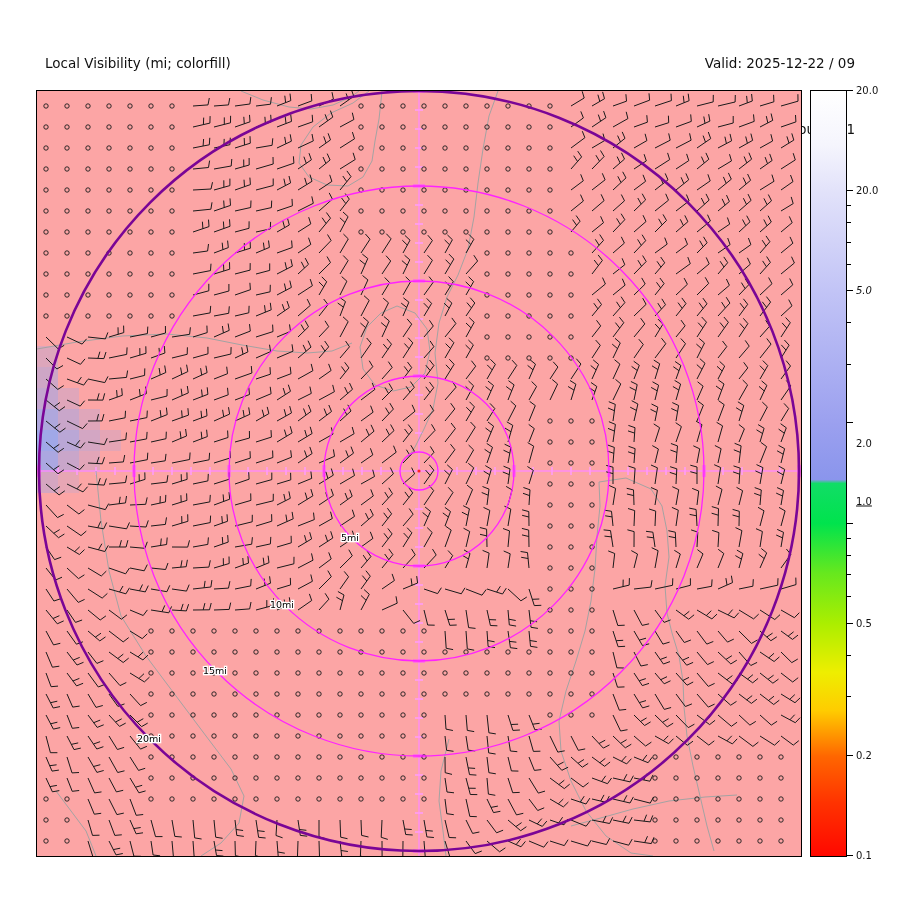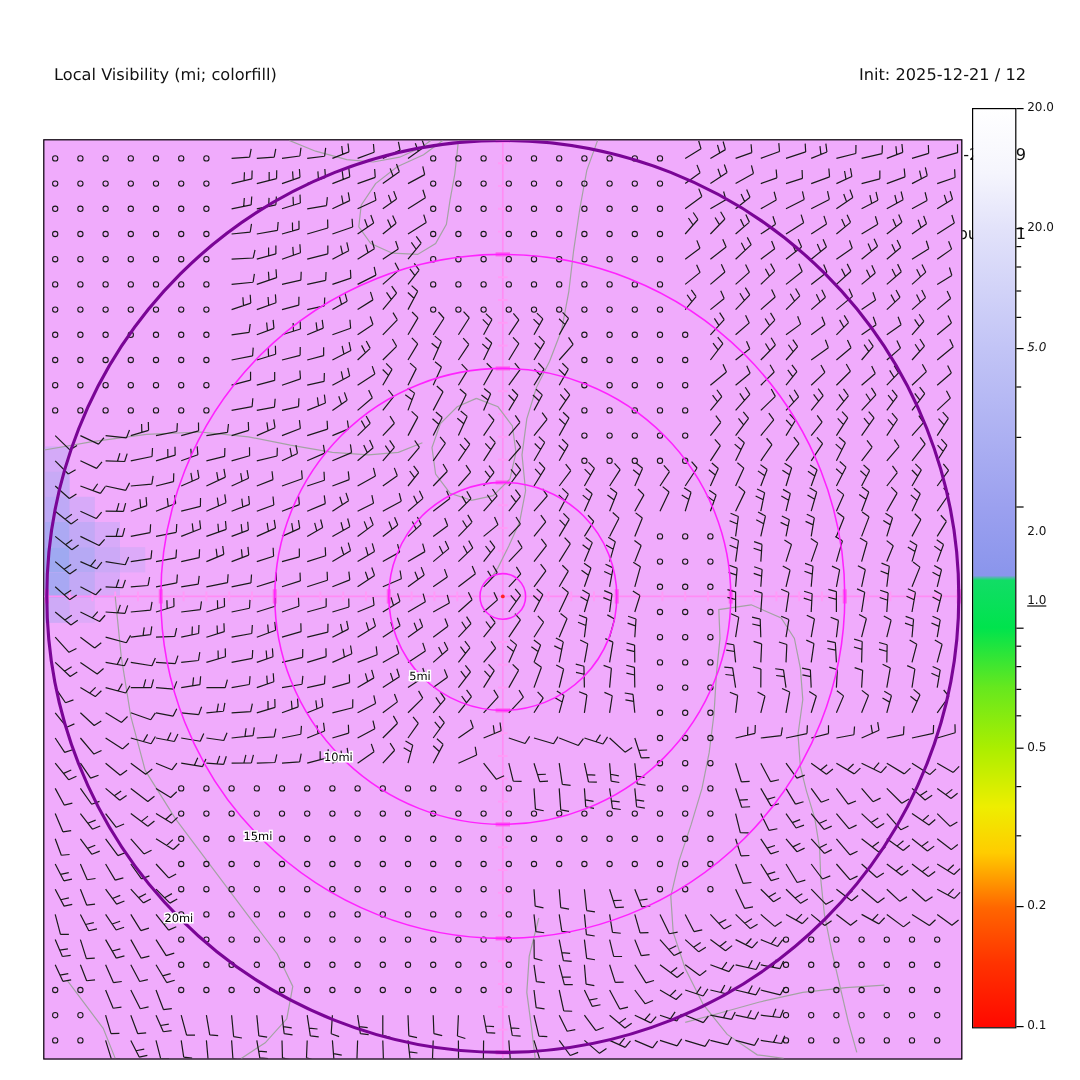--- a/index.html
+++ b/index.html
@@ -1,36 +1,35 @@
 <!DOCTYPE html>
 <html><head>
 <meta charset="utf-8">
 <style>
   html,body{margin:0;padding:0;background:#ffffff;}
   #page{position:relative;width:900px;height:900px;background:#ffffff;
         font-family:"DejaVu Sans","Liberation Sans",sans-serif;color:#111;}
   .hdr-left{position:absolute;left:45px;top:8px;font-size:13.5px;line-height:22px;white-space:pre;}
   .hdr-right{position:absolute;right:45px;top:8px;font-size:13.5px;line-height:22px;text-align:right;white-space:pre;}
-  #plot{position:absolute;left:36px;top:90px;width:764px;height:765px;border:1px solid #000;background:#f0abfc;margin-top:26px;}
+  #plot{position:absolute;left:36px;top:90px;width:764px;height:765px;border:1px solid #000;background:#fca5a5;}
   #plot svg{display:block;overflow:hidden;}
   #cbar{position:absolute;left:810px;top:90px;width:35px;height:765px;border:1px solid #000;}
   #cbar-ticks{position:absolute;left:847px;top:90px;width:53px;height:767px;}
   .cb-tick{position:absolute;height:1px;background:#000;left:0;}
   .cb-lab{position:absolute;left:9px;font-size:10px;transform:translateY(-50%);white-space:nowrap;}
 </style>
 </head>
 <body>
 <div id="page">
 
   <div class="hdr-left">
     <div>Local Visibility (mi; colorfill)</div>
     <div>Lowest model level winds (barbs; kts)</div>
   </div>
   <div class="hdr-right">
-    <div>Init: 2025-12-21 / 12</div>
     <div>Valid: 2025-12-22 / 09</div>
     <div>Forecast hour: 021</div>
   </div>
 
   <div id="plot">
       <svg width="764" height="765" viewBox="0 0 764 765">
         <rect x="0" y="255" width="21" height="21" fill="#96a8f0" opacity="0.3"></rect>
         <rect x="0" y="276" width="21" height="21" fill="#96a8f0" opacity="0.45"></rect>
         <rect x="0" y="297" width="21" height="21" fill="#96a8f0" opacity="0.55"></rect>
         <rect x="21" y="297" width="21" height="21" fill="#96a8f0" opacity="0.28"></rect>

